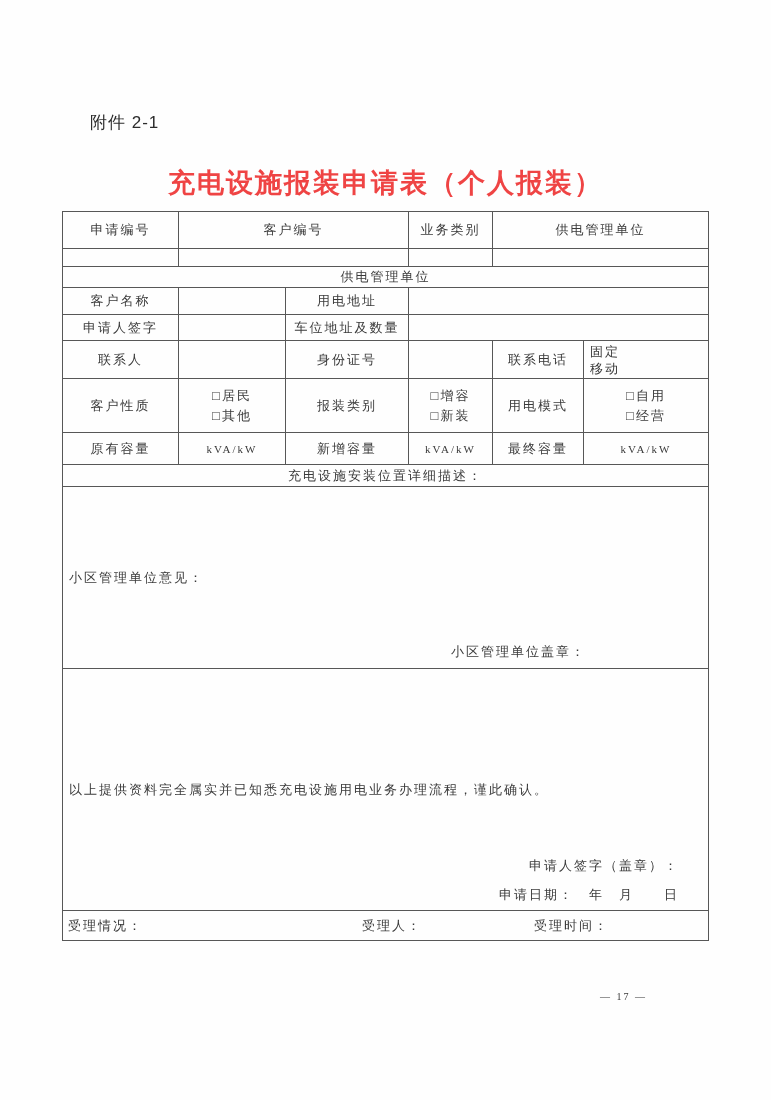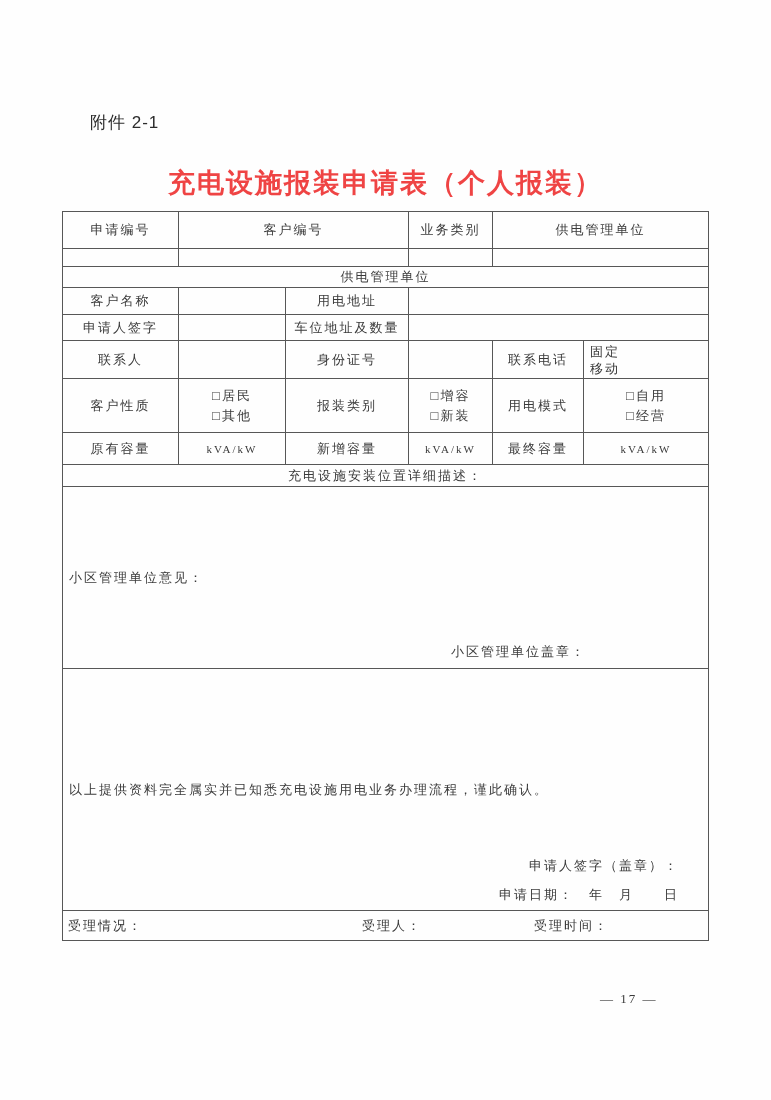--- a/index.html
+++ b/index.html
@@ -75,21 +75,21 @@
   .sign-block div { margin-top: 11px; }
   .accept-cell { position: relative; }
   .accept-cell span { position: absolute; top: 50%; transform: translateY(-50%); white-space: nowrap; }
   .acc1 { left: 5px; }
   .acc2 { left: 299px; }
   .acc3 { left: 443px; margin-left: 28px; }
   .page-number {
     position: absolute;
     left: 600px;
     top: 991px;
-    font-size: 13px;
+    font-size: 10px;
     color: #3a3a3a;
     letter-spacing: 2px;
   }
 </style>
 </head>
 <body>
 
 <div class="page">
 
   <div class="attachment">附件 2-1</div>

